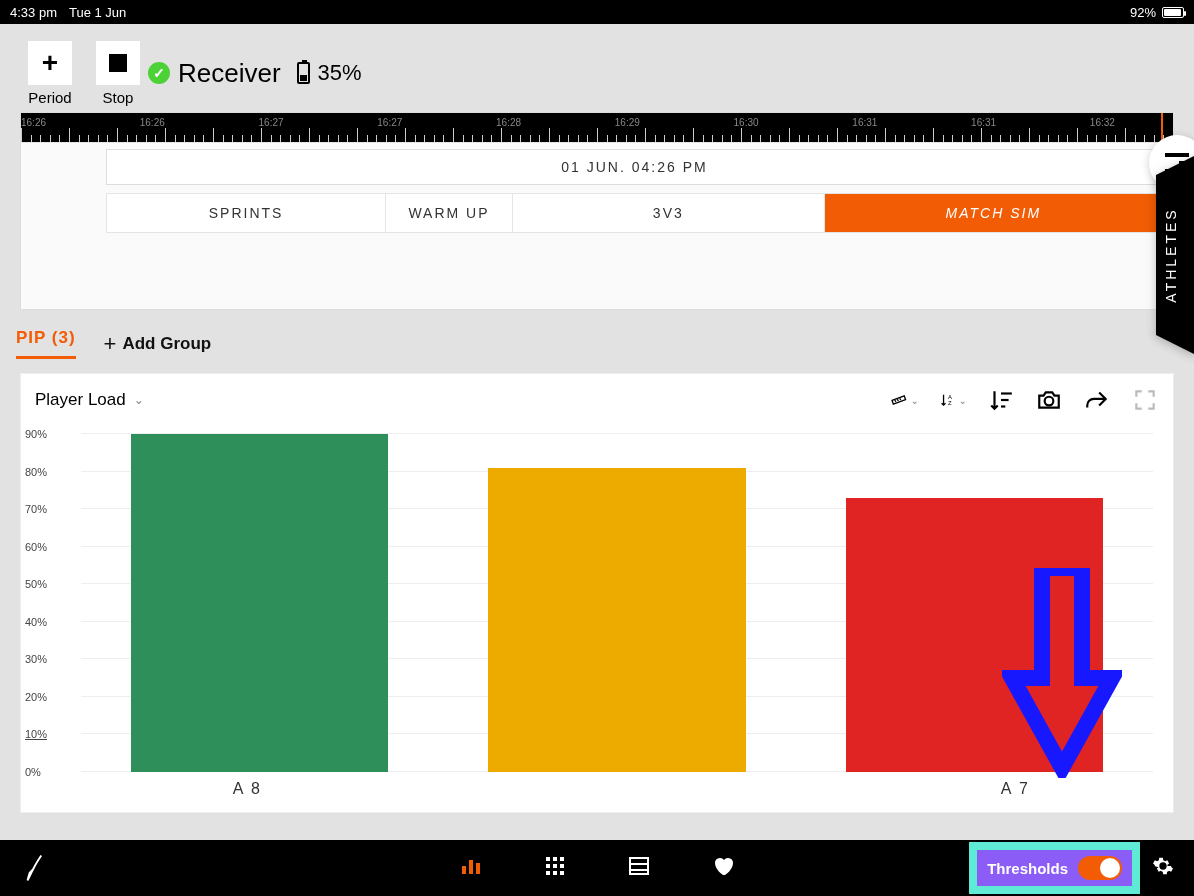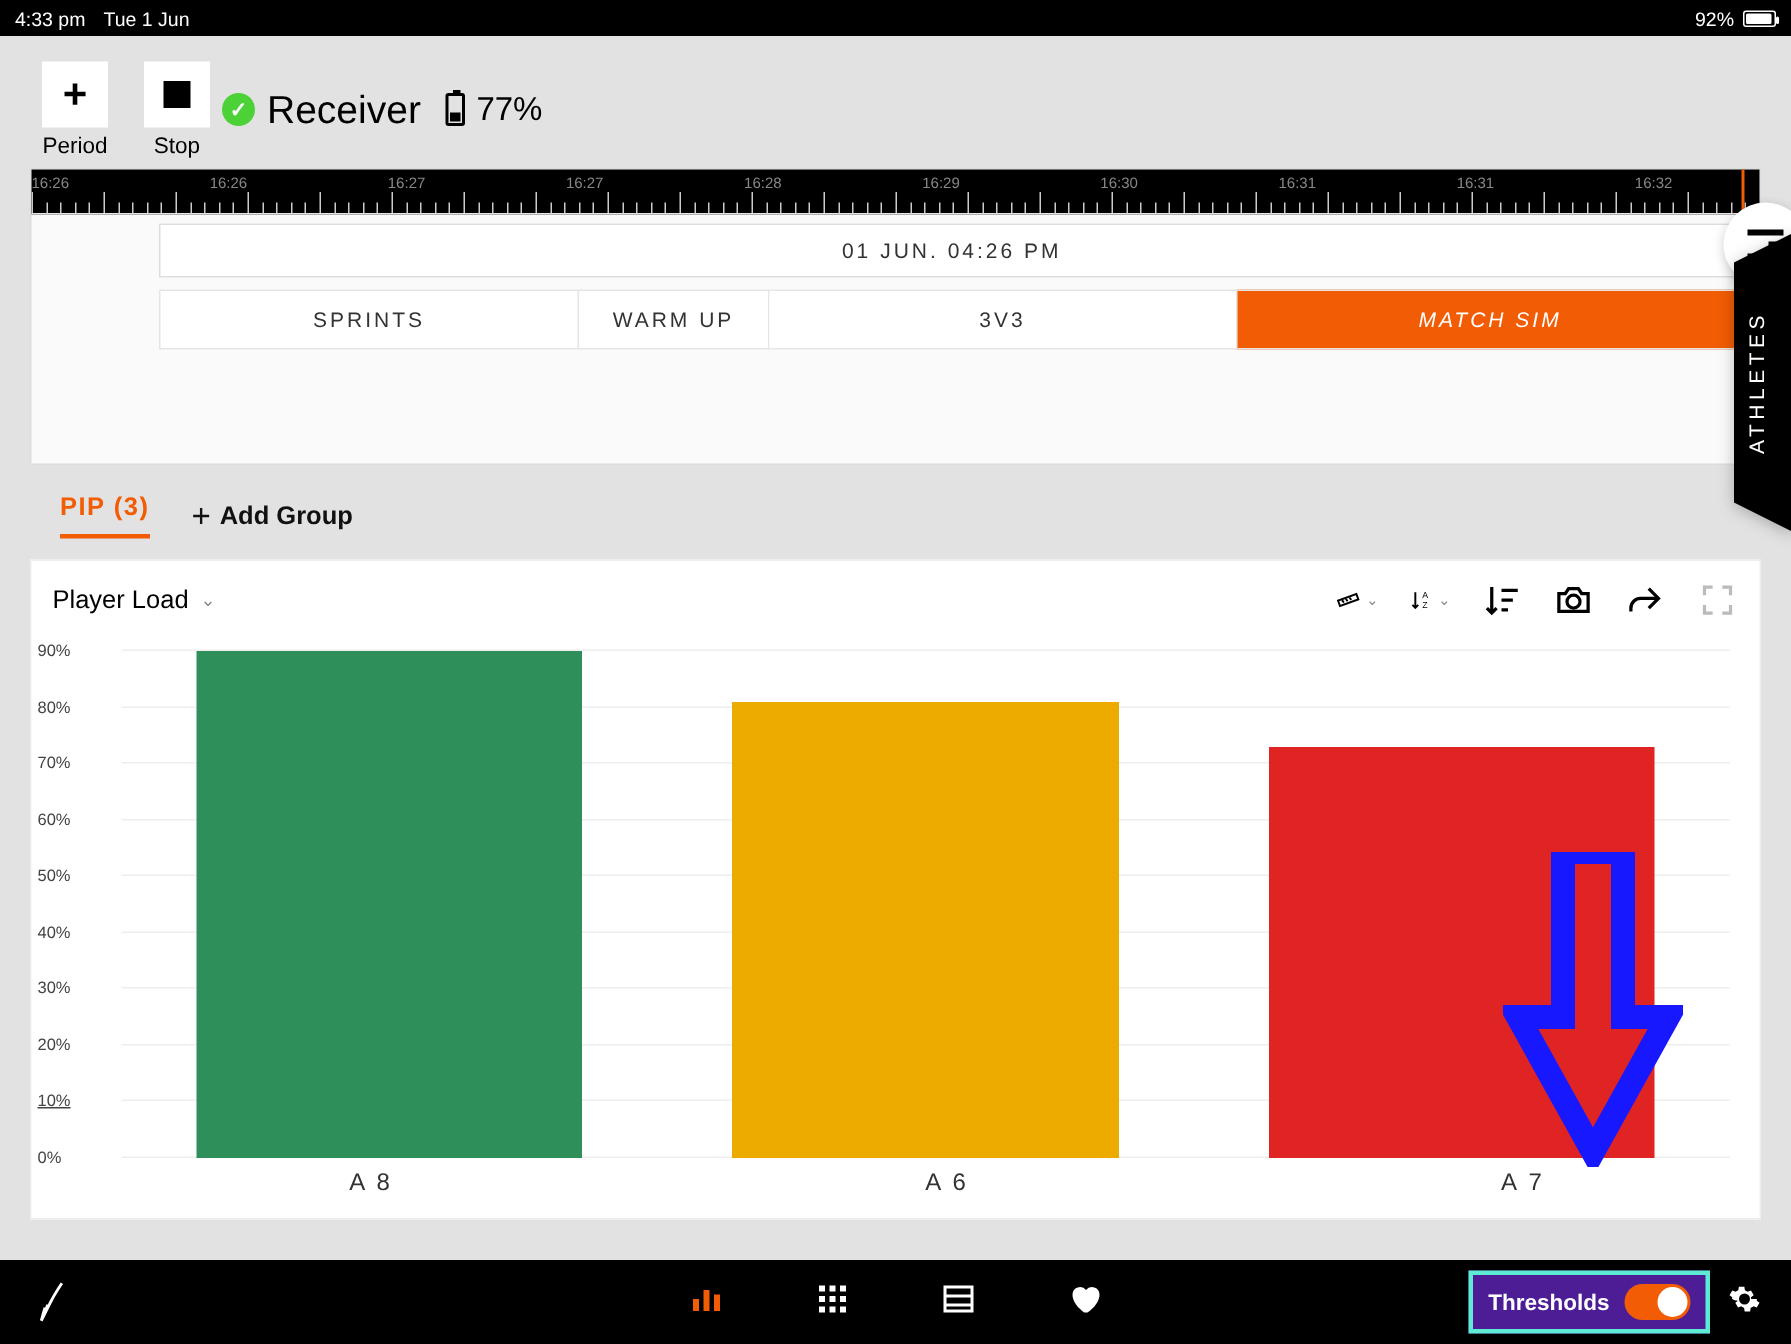--- a/index.html
+++ b/index.html
@@ -44,21 +44,21 @@
   .period-cell:first-child{border-left:1px solid #e5e5e5;}
   .period-cell.active { background:#f25c05; color:#fff; }
   .list-btn { position:absolute; top:22px; right:-32px; width:56px; height:56px; border-radius:50%; background:#fff; box-shadow:0 2px 8px rgba(0,0,0,.2); display:flex; flex-direction:column; align-items:center; justify-content:center; gap:4px; z-index:5;}
   .list-btn .lr { width:24px; height:4px; background:#000; }
   .list-btn .lr.sm{width:12px; align-self:flex-end; margin-right:14px;}
 
   .athletes-tab { position:absolute; right:-2px; top:155px; width:40px; height:200px; display:flex;align-items:center;justify-content:center;z-index:8;}
   .athletes-tab svg{filter:drop-shadow(0 2px 5px rgba(0,0,0,.25));}
 
   
-  .group-tabs { margin:18px 24px 0 40px; display:flex; align-items:center; gap:28px; font-size:17px; }
+  .group-tabs { margin:18px 24px 0 16px; display:flex; align-items:center; gap:28px; font-size:17px; }
   .gtab { color:#666; letter-spacing:1px; padding-bottom:8px; cursor:pointer; }
   .gtab.active { color:#f25c05; border-bottom:3px solid #f25c05; font-weight:600; }
   .add-grp { display:flex; align-items:center; gap:6px; font-weight:600; color:#111; cursor:pointer;}
 
   
   .chart-panel { margin:14px 20px 0 20px; background:#fff; height:440px; position:relative; border:1px solid #eee;}
   .chart-hdr { height:52px; display:flex; align-items:center; padding:0 14px; justify-content:space-between; }
   .metric-sel { font-size:17px; display:flex; align-items:center; gap:8px; cursor:pointer;}
   .metric-sel .chev{font-size:12px;color:#888;}
   .chart-tools { display:flex; align-items:center; gap:20px; }
@@ -77,21 +77,21 @@
 
   
   .anno-arrow { position:absolute; pointer-events:none; z-index:20; }
 
   
   .bottom-nav { position:absolute; left:0; right:0; bottom:0; height:56px; background:#000; display:flex; align-items:center; padding:0 20px; color:#fff; }
   .logo { width:30px; height:30px; }
   .nav-center { position:absolute; left:50%; transform:translateX(-50%); display:flex; gap:60px;}
   .nav-ico { color:#fff; cursor:pointer;}
   .nav-ico.active { color:#f25c05; }
-  .thresh-box { margin-left:auto; display:flex; align-items:center; gap:10px; border:3px solid #5eead4; padding:6px 10px; background:#4c1d95;}
+  .thresh-box { margin-left:auto; display:flex; align-items:center; gap:10px; border:8px solid #5eead4; padding:6px 10px; background:#8b5cf6;}
   .thresh-lbl { font-size:15px; font-weight:600;}
   .toggle { width:44px; height:24px; border-radius:12px; background:#f25c05; position:relative; cursor:pointer;}
   .toggle .knob{position:absolute; right:2px; top:2px; width:20px; height:20px; border-radius:50%; background:#fff;}
   .gear { margin-left:12px; cursor:pointer;}
 </style>
 </head>
 <body>
 
 <div class="status-bar">
   <div style="display:flex;gap:12px;">
@@ -116,21 +116,21 @@
         <div class="stop-sq"></div>
       </div>
     <div class="btn-lbl">Stop</div>
   </div>
   <div class="rx-wrap">
     <div class="check-circ">✓</div>
     <div class="rx-label">Receiver</div>
     <div class="dev-batt">
         <div class="f"></div>
       </div>
-    <div class="dev-pct">77%</div>
+    <div class="dev-pct">35%</div>
   </div>
 </div>
 
 <div class="timeline-block">
   <div class="ruler" id="ruler">
       <span class="rlabel" style="left: 0%;">16:26</span>
       <span class="rlabel" style="left: 10.3093%;">16:26</span>
       <span class="rlabel" style="left: 20.6186%;">16:27</span>
       <span class="rlabel" style="left: 30.9278%;">16:27</span>
       <span class="rlabel" style="left: 41.2371%;">16:28</span>
@@ -368,21 +368,20 @@
         <div class="barcol">
           <div class="bar" style="height: 90%; background: rgb(237, 171, 0);"></div>
         </div>
         <div class="barcol">
           <div class="bar" style="height: 81.1111%; background: rgb(224, 36, 36);"></div>
         </div>
       </div>
     </div>
   <div id="xcats"></div>
 <div class="xcat" style="left: 3%;">A 8</div>
-    <div class="xcat" style="left: 36.33%;">A 6</div>
     <div class="xcat" style="left: 69.66%;">A 7</div>
   </div>
 
 <svg class="anno-arrow" style="left:1002px; top:568px;" width="120" height="210" viewBox="0 0 120 210">
   <path d="M40 0 H80 V110 H110 L60 200 L10 110 H40 Z" fill="none" stroke="#1818ff" stroke-width="16" stroke-linejoin="miter"></path>
 </svg>
 
 <div class="bottom-nav">
   <svg class="logo" viewBox="0 0 24 24" fill="none" stroke="#fff" stroke-width="1.5">
       <path d="M6 22c3-6 3-6 5-10s2-4 6-10M6 22c2-5 2-5 3.5-8.5M6 22c1-4 1-4 2-7"></path>

